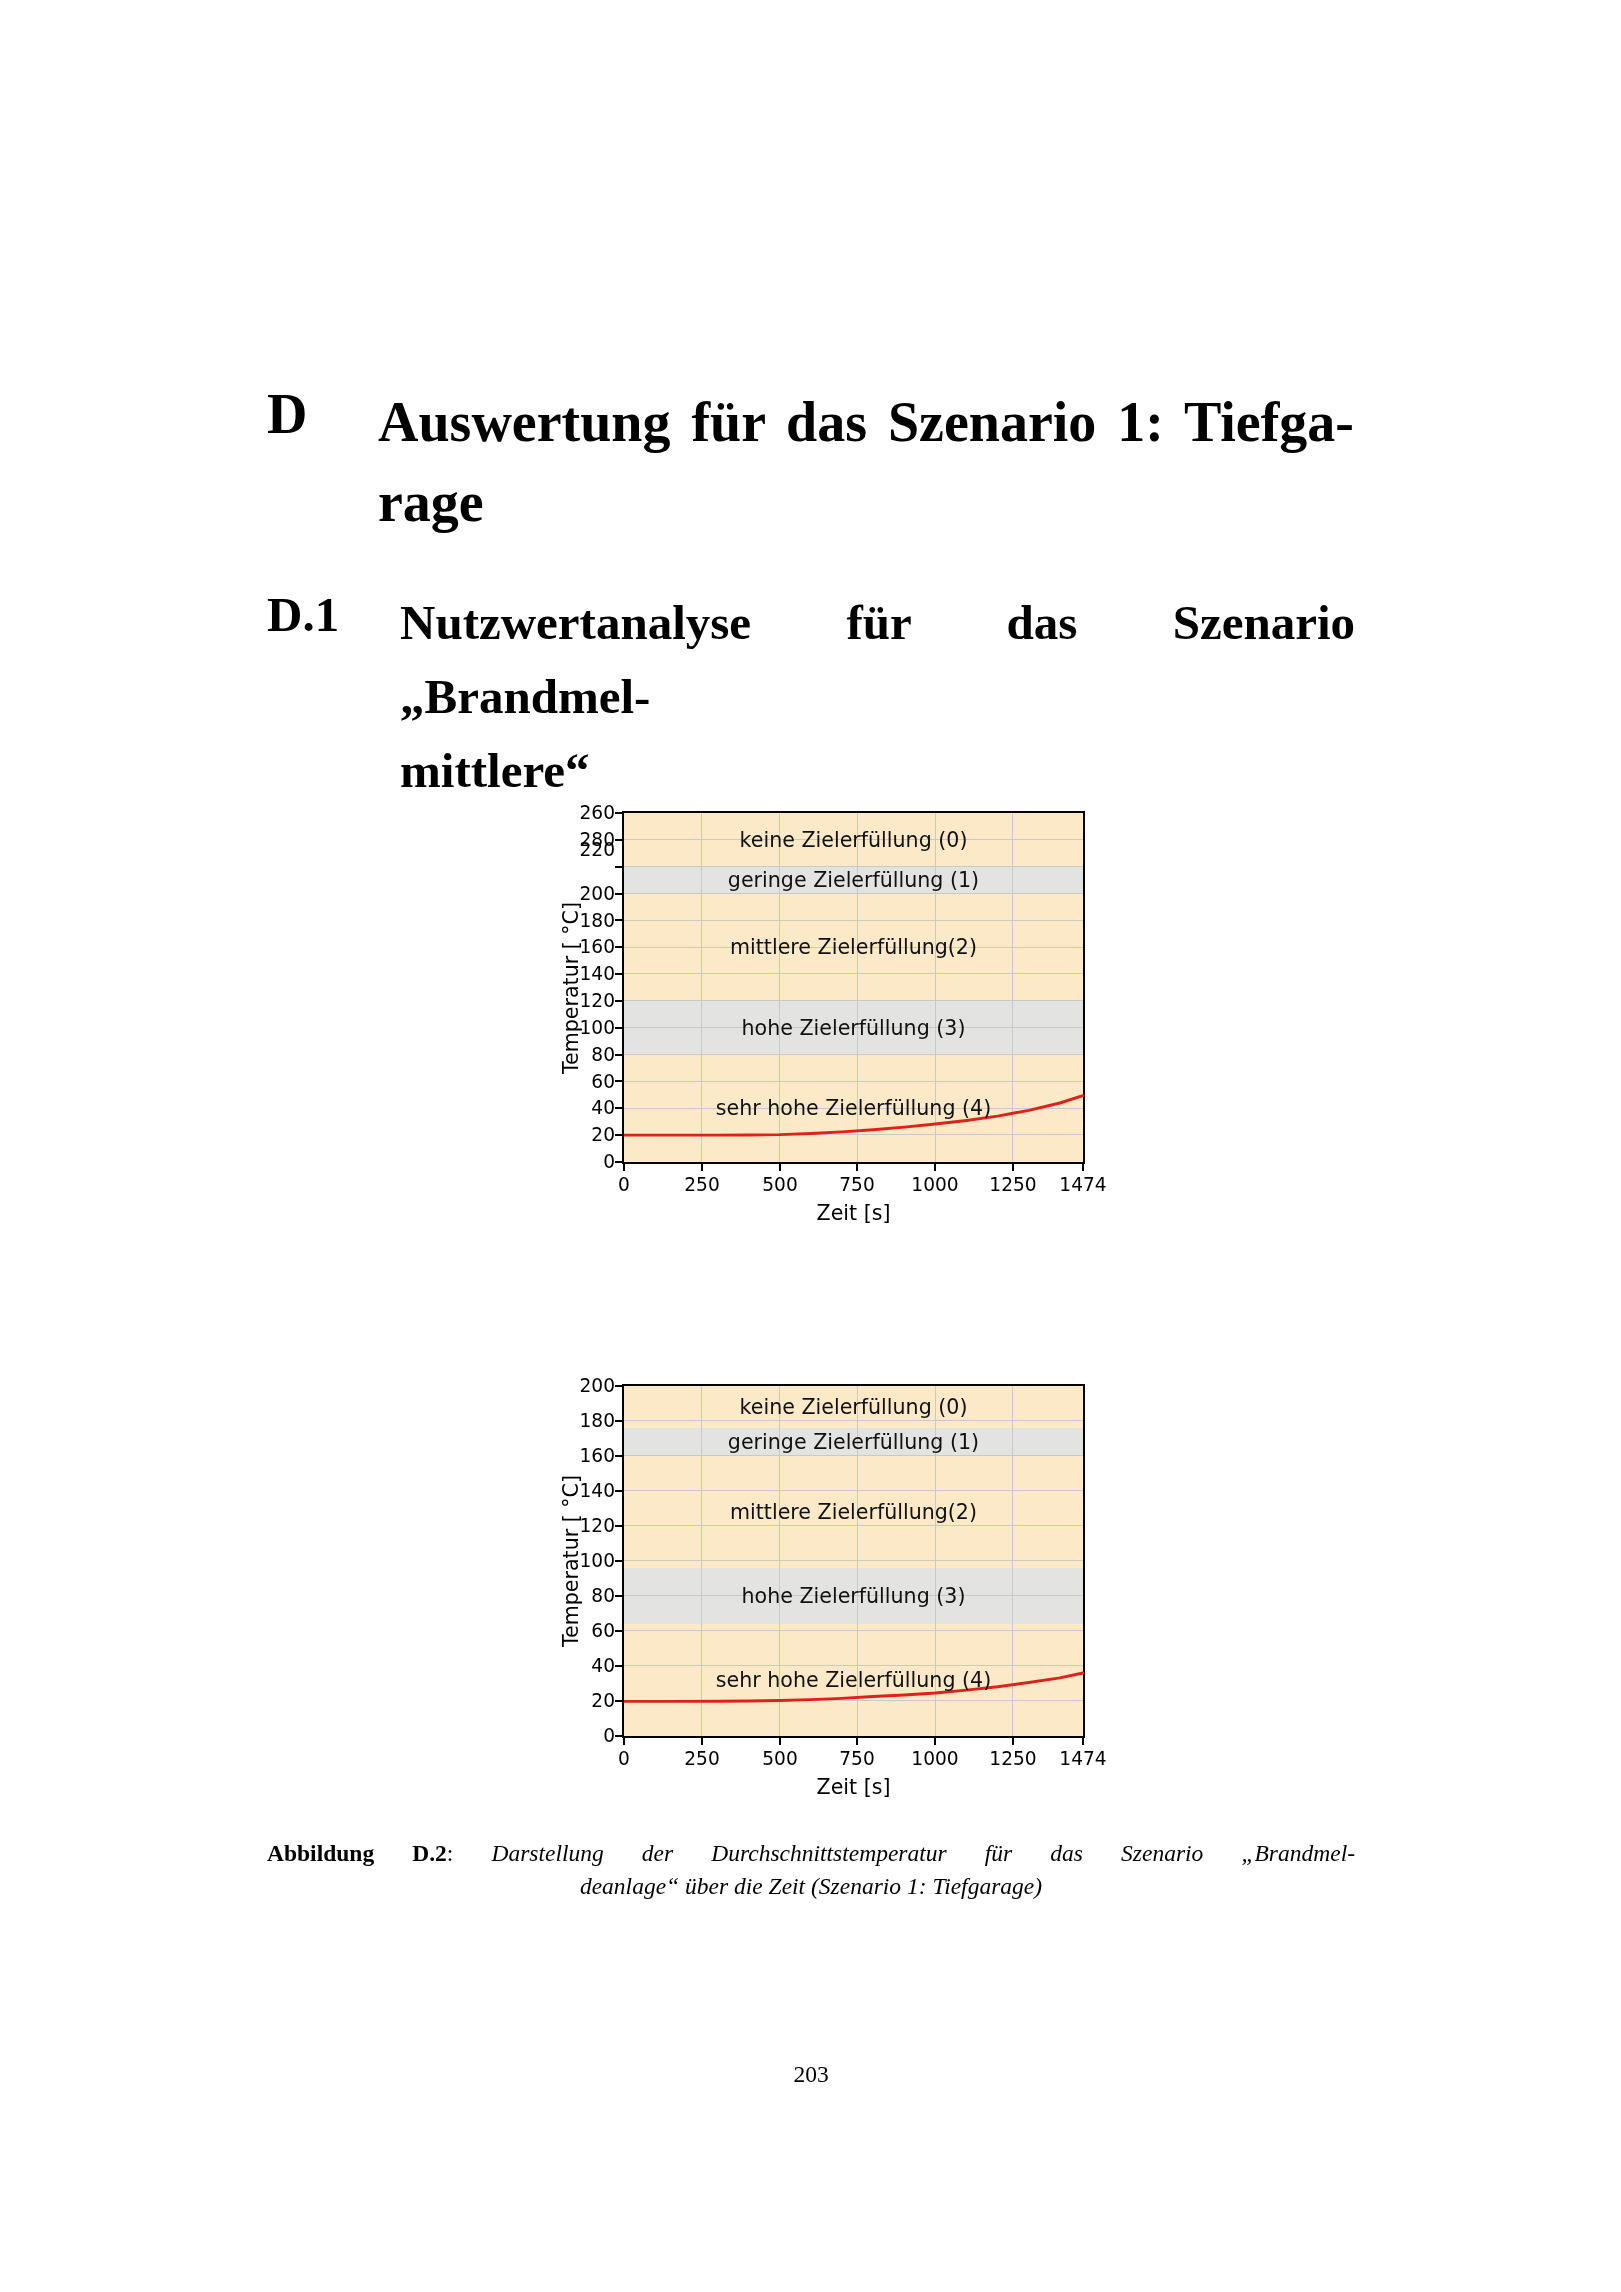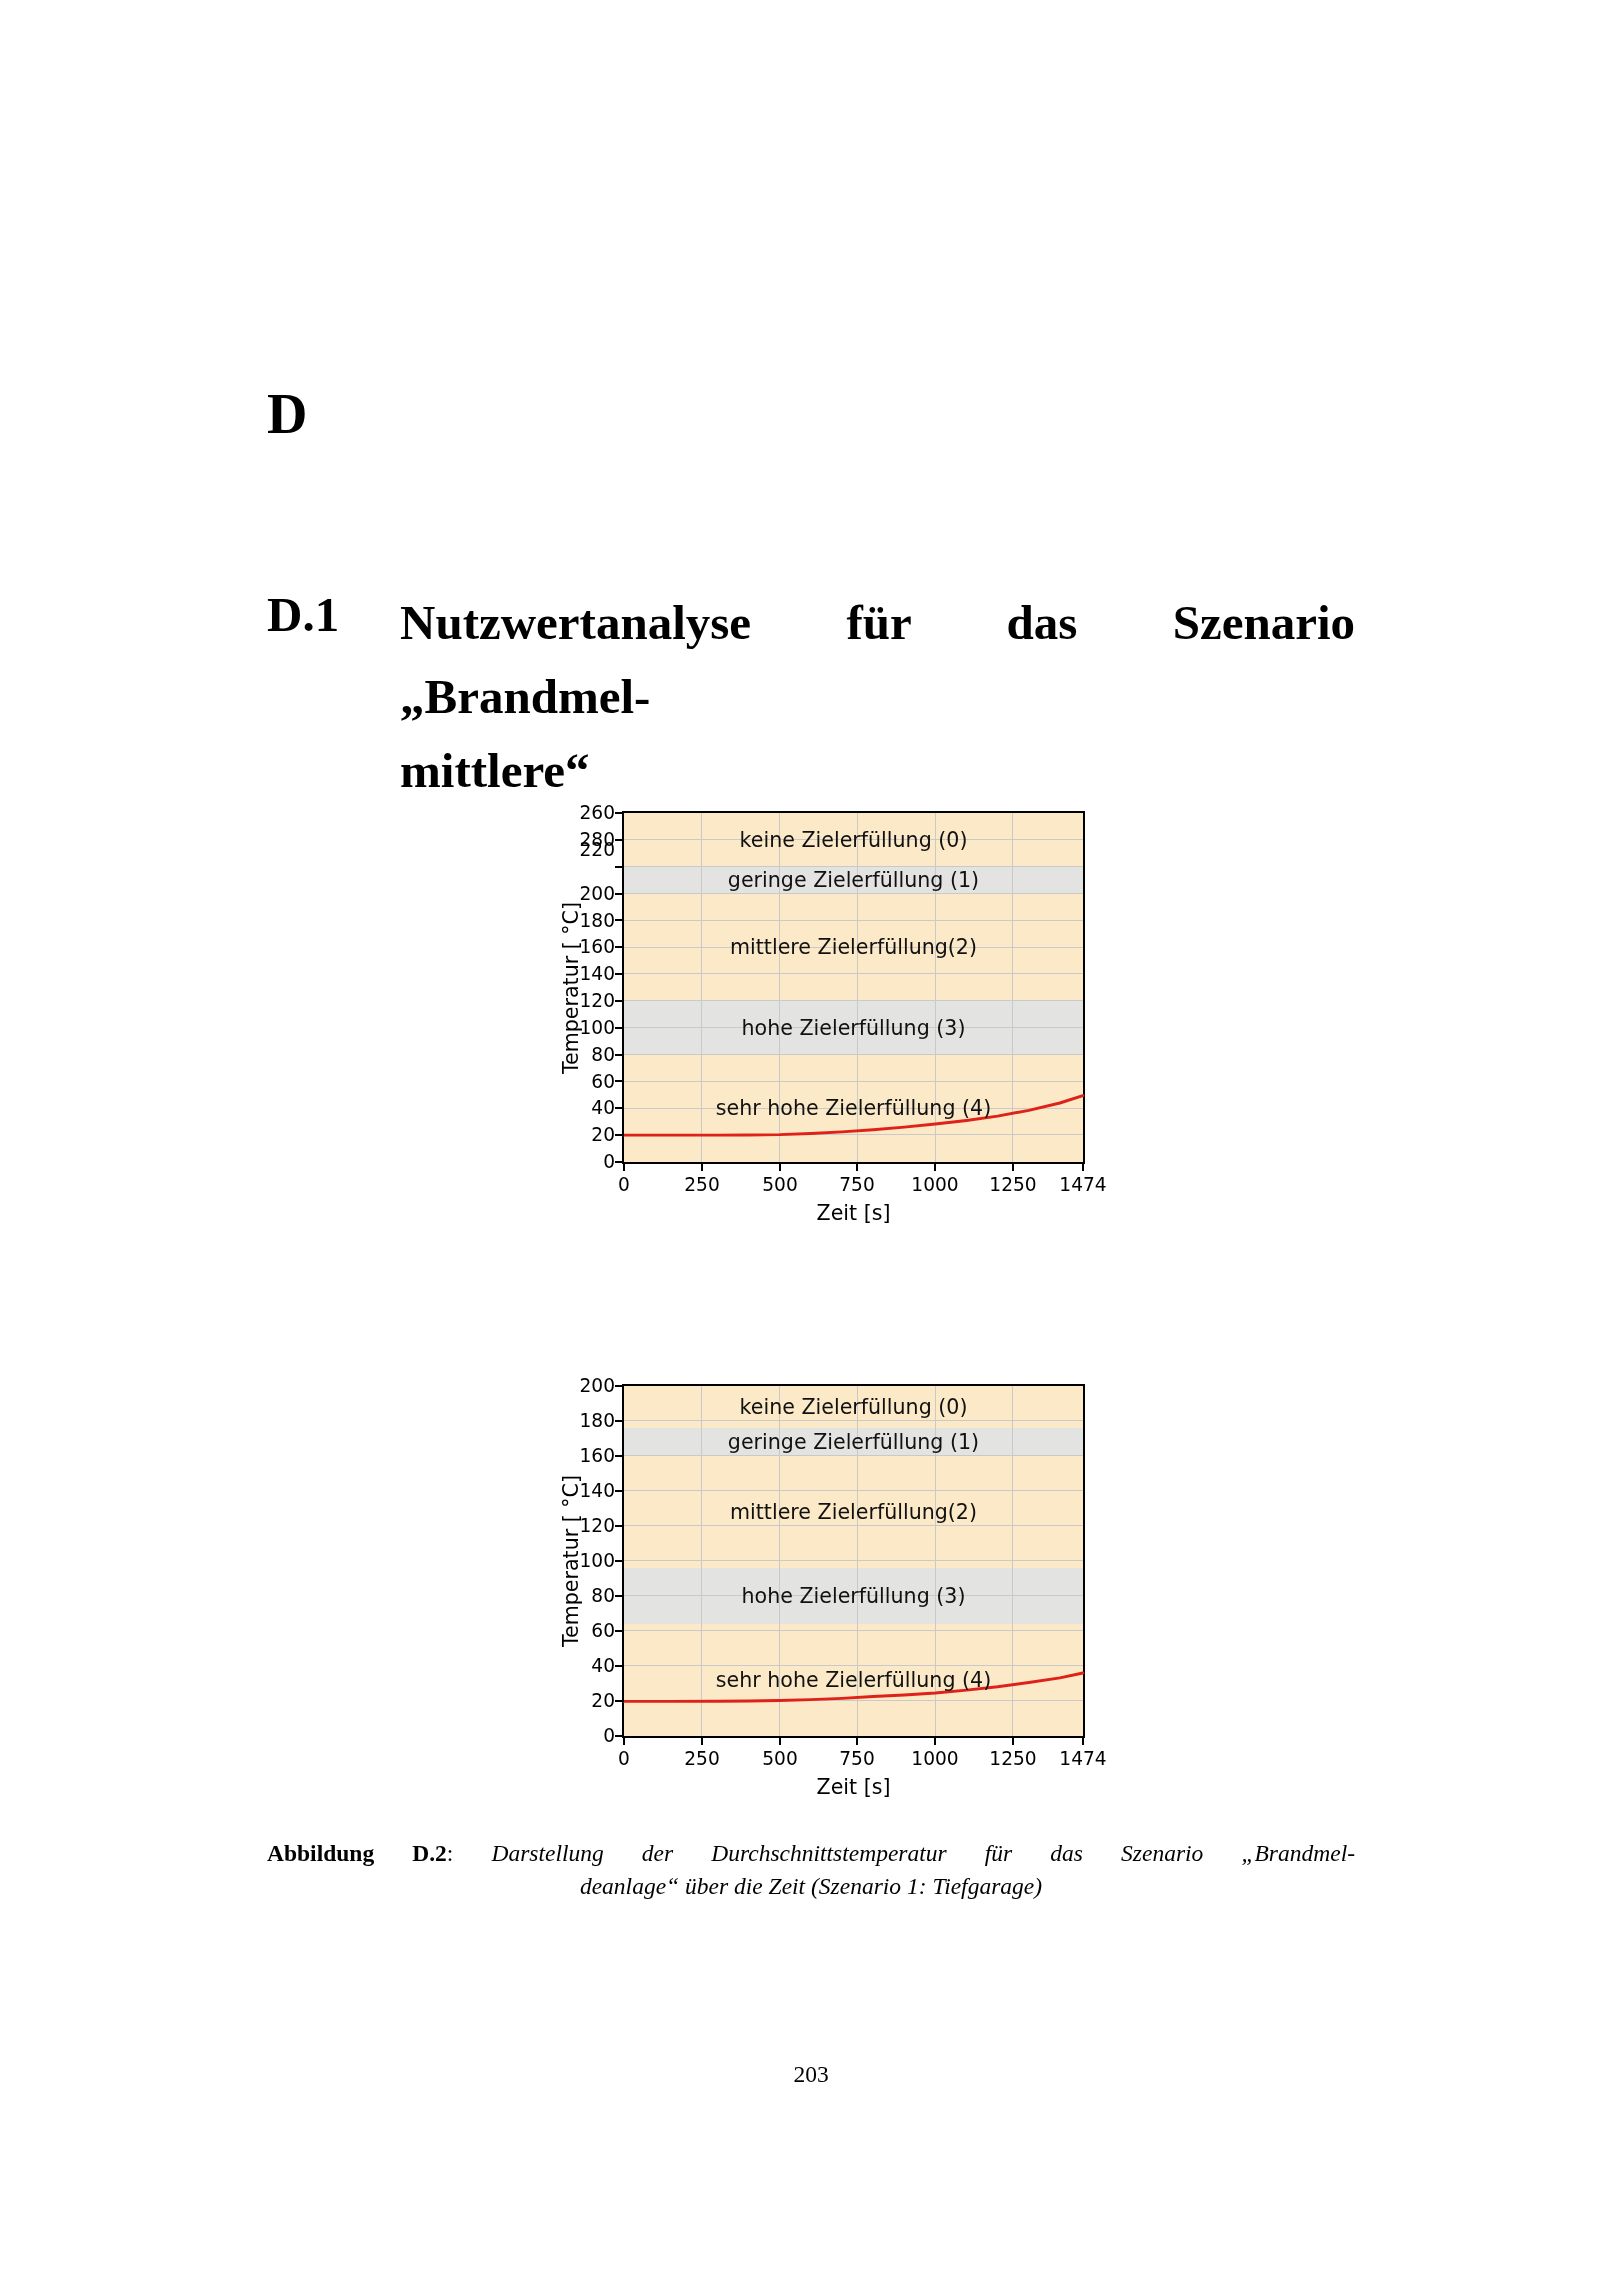--- a/index.html
+++ b/index.html
@@ -90,20 +90,22 @@
     white-space:nowrap;
     font-family:"DejaVu Sans", sans-serif; font-size:20.6px;
   }
 </style>
 </head>
 <body>
 
 <div class="chapter">
   <div class="heading-label">D</div>
   <div class="heading-text">
+    <div class="justify-last">Auswertung für das Szenario 1: Tiefga-</div>
+    <div>rage</div>
   </div>
 </div>
 
 <div class="section">
   <div class="heading-label">D.1</div>
   <div class="heading-text">
     <div class="justify-last">Nutzwertanalyse für das Szenario „Brandmel-</div>
     <div>mittlere“</div>
   </div>
 </div>

